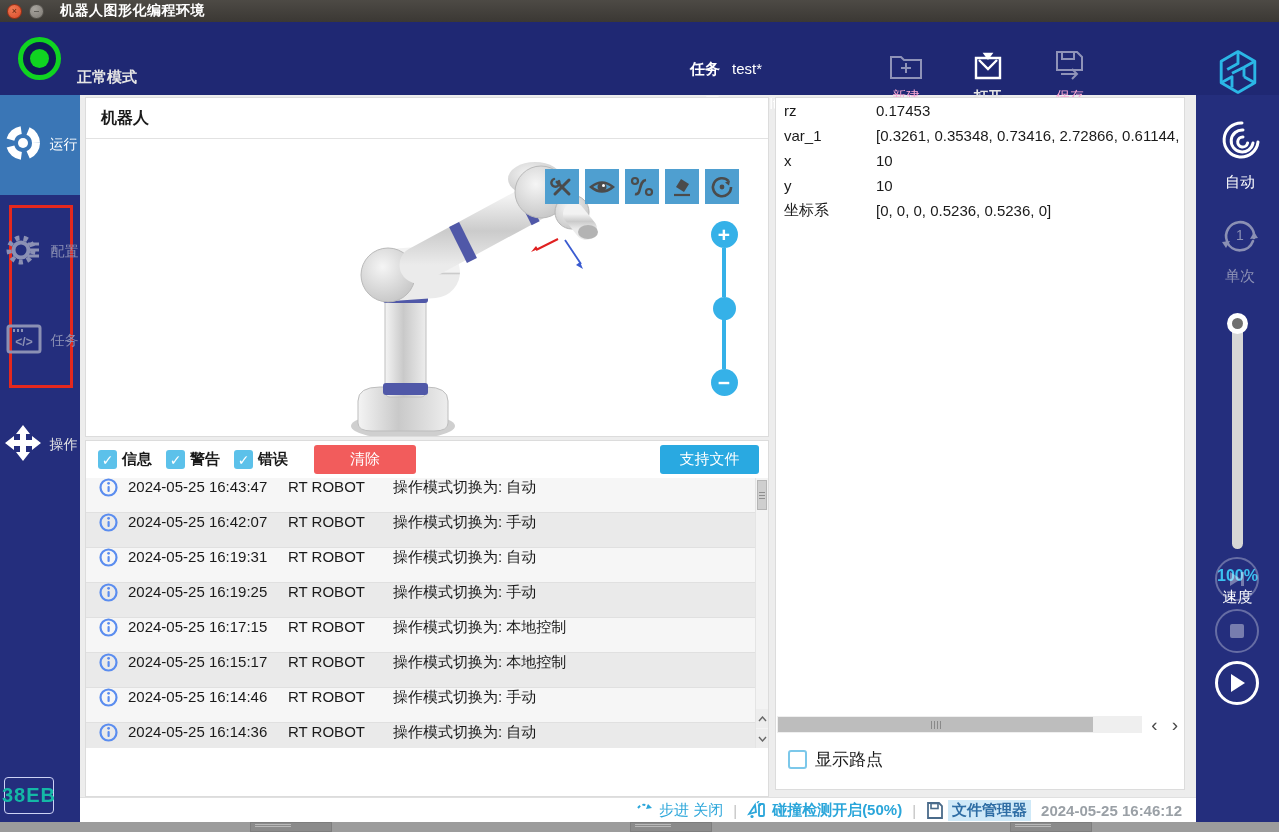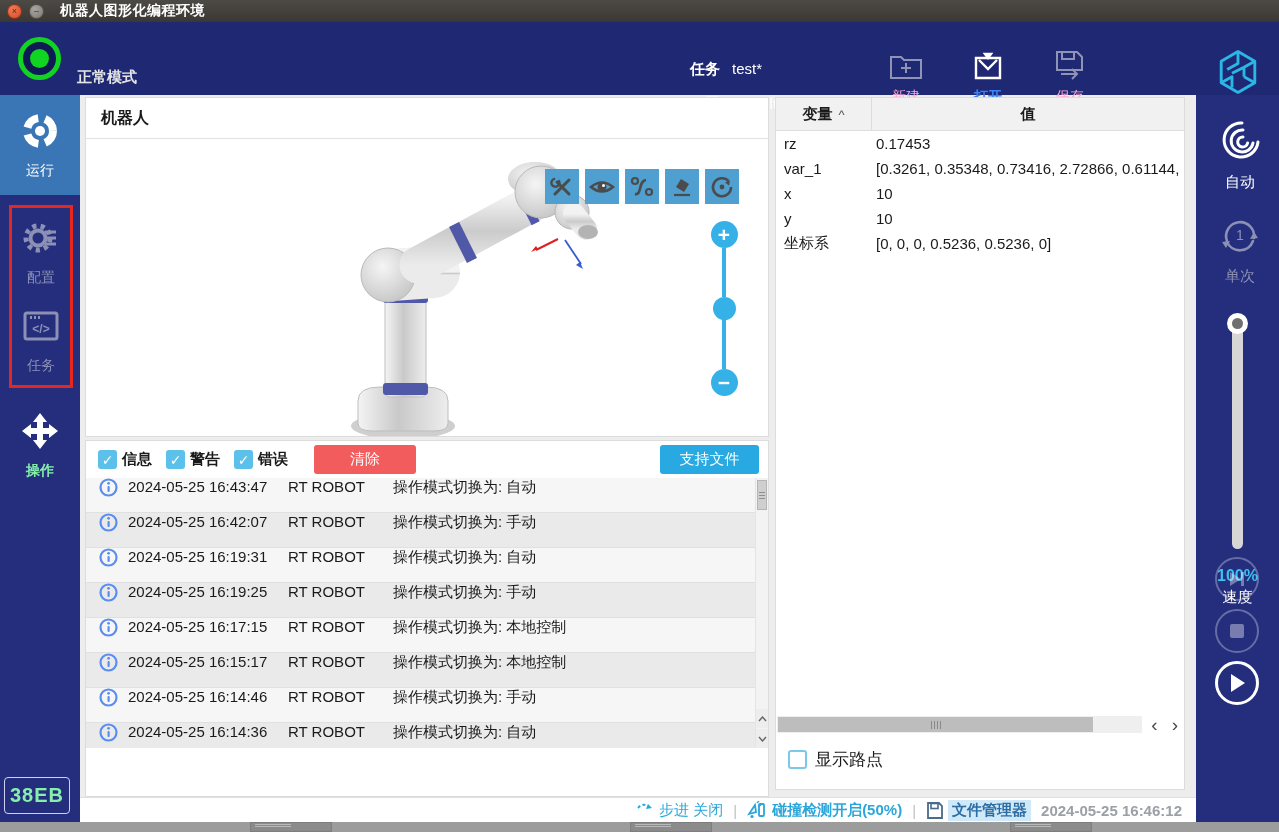--- a/index.html
+++ b/index.html
@@ -26,37 +26,37 @@
   .mode-dot { width:19px; height:19px; border-radius:50%; background:#10d421; }
   .mode-text { position:absolute; left:77px; top:46px; color:#e5e5e5; font-weight:700; font-size:15px; }
   .hdr-kv { position:absolute; left:690px; top:29px; color:#fff; font-size:15px; line-height:35px; }
   .hdr-kv .row { display:flex; gap:12px; }
   .hdr-kv .k { font-weight:700; }
   .hdr-kv .v { font-weight:400; }
   .hdr-actions { position:absolute; left:878px; top:28px; display:flex; gap:26px; }
   .hdr-action { width:56px; display:flex; flex-direction:column; align-items:center; gap:4px; cursor:pointer; }
   .hdr-action .lbl { font-size:14px; }
   .hdr-action.dim { color:#f9a8d4; }
-  .hdr-action.lit { color:#3b82f6; font-weight:700; }
+  .hdr-action.lit { color:#e5e5e5; font-weight:700; }
   .logo { position:absolute; left:1214px; top:26px; }
 
   
   .lsb { position:absolute; left:0; top:95px; width:80px; height:727px; background:#242e7d; }
-  .lsb-item { width:80px; display:flex; flex-direction:column; align-items:center; justify-content:center; gap:7px; cursor:pointer; }
+  .lsb-item { width:80px; display:flex; flex-direction:row; align-items:center; justify-content:center; gap:7px; cursor:pointer; }
   .lsb-item .lbl { font-size:14px; }
   .lsb-run { position:absolute; top:0; height:100px; background:#3a76b6; color:#fff; width:80px; }
-  .lsb-white { color:#86efac;font-weight:bold; }
+  .lsb-white { color:#e5e5e5; }
   .lsb-gray { color:#8b90b4; }
   .focus-box { position:absolute; left:9px; top:110px; width:64px; height:183px;
     border:3px solid #e5281e; display:flex; flex-direction:column; justify-content:space-around; align-items:center; }
   .lsb-op { position:absolute; top:310px; height:80px; width:80px; }
   .lsb-io { position:absolute; top:408px; height:80px; width:80px; }
-  .lsb-badge { position:absolute; left:4px; bottom:8px; width:66px; height:37px;
+  .lsb-badge { position:absolute; left:4px; bottom:8px; width:50px; height:37px;
     border:1px solid #cdd2f5; border-radius:4px; display:flex; align-items:center; justify-content:center;
-    color:#86efac; font-size:20px; font-weight:700; letter-spacing:1px; }
+    color:#14b8a6; font-size:20px; font-weight:700; letter-spacing:1px; }
 
   
   .panel { position:absolute; background:#fff; border:1px solid #dcdcdc; }
   .robot-panel { left:85px; top:97px; width:684px; height:340px; }
   .robot-hdr { height:41px; border-bottom:1px solid #e2e2e2; display:flex; align-items:center; padding-left:15px;
     font-size:16px; font-weight:700; }
   .robot-view { position:relative; width:100%; height:297px; }
   .rv-toolbar { position:absolute; left:459px; top:30px; display:flex; gap:6px; }
   .rv-btn { width:34px; height:35px; background:#4f9fd0; display:flex; align-items:center; justify-content:center; cursor:pointer; }
   .zoom-ctl { position:absolute; left:624px; top:82px; width:28px; height:175px; display:flex; flex-direction:column; align-items:center; }
@@ -485,27 +485,20 @@
       <div class="varrow dn">
         <svg width="9" height="6" viewBox="0 0 9 6">
             <path d="M1 1 L4.5 5 L8 1" fill="none" stroke="#666" stroke-width="1.4"></path>
           </svg>
         </div>
     </div>
   </div>
 </div>
 
 <div class="panel vars-panel">
-  <div class="vars-hdr">
-    <div class="c1">
-      <span>变量</span>
-      <span class="sort-caret">^</span>
-    </div>
-    <div class="c2">值</div>
-  </div>
 
   <div>
 
       <div class="var-row">
         <span class="n">rz</span>
         <span class="v">0.17453</span>
       </div>
 
       <div class="var-row">
         <span class="n">var_1</span>

